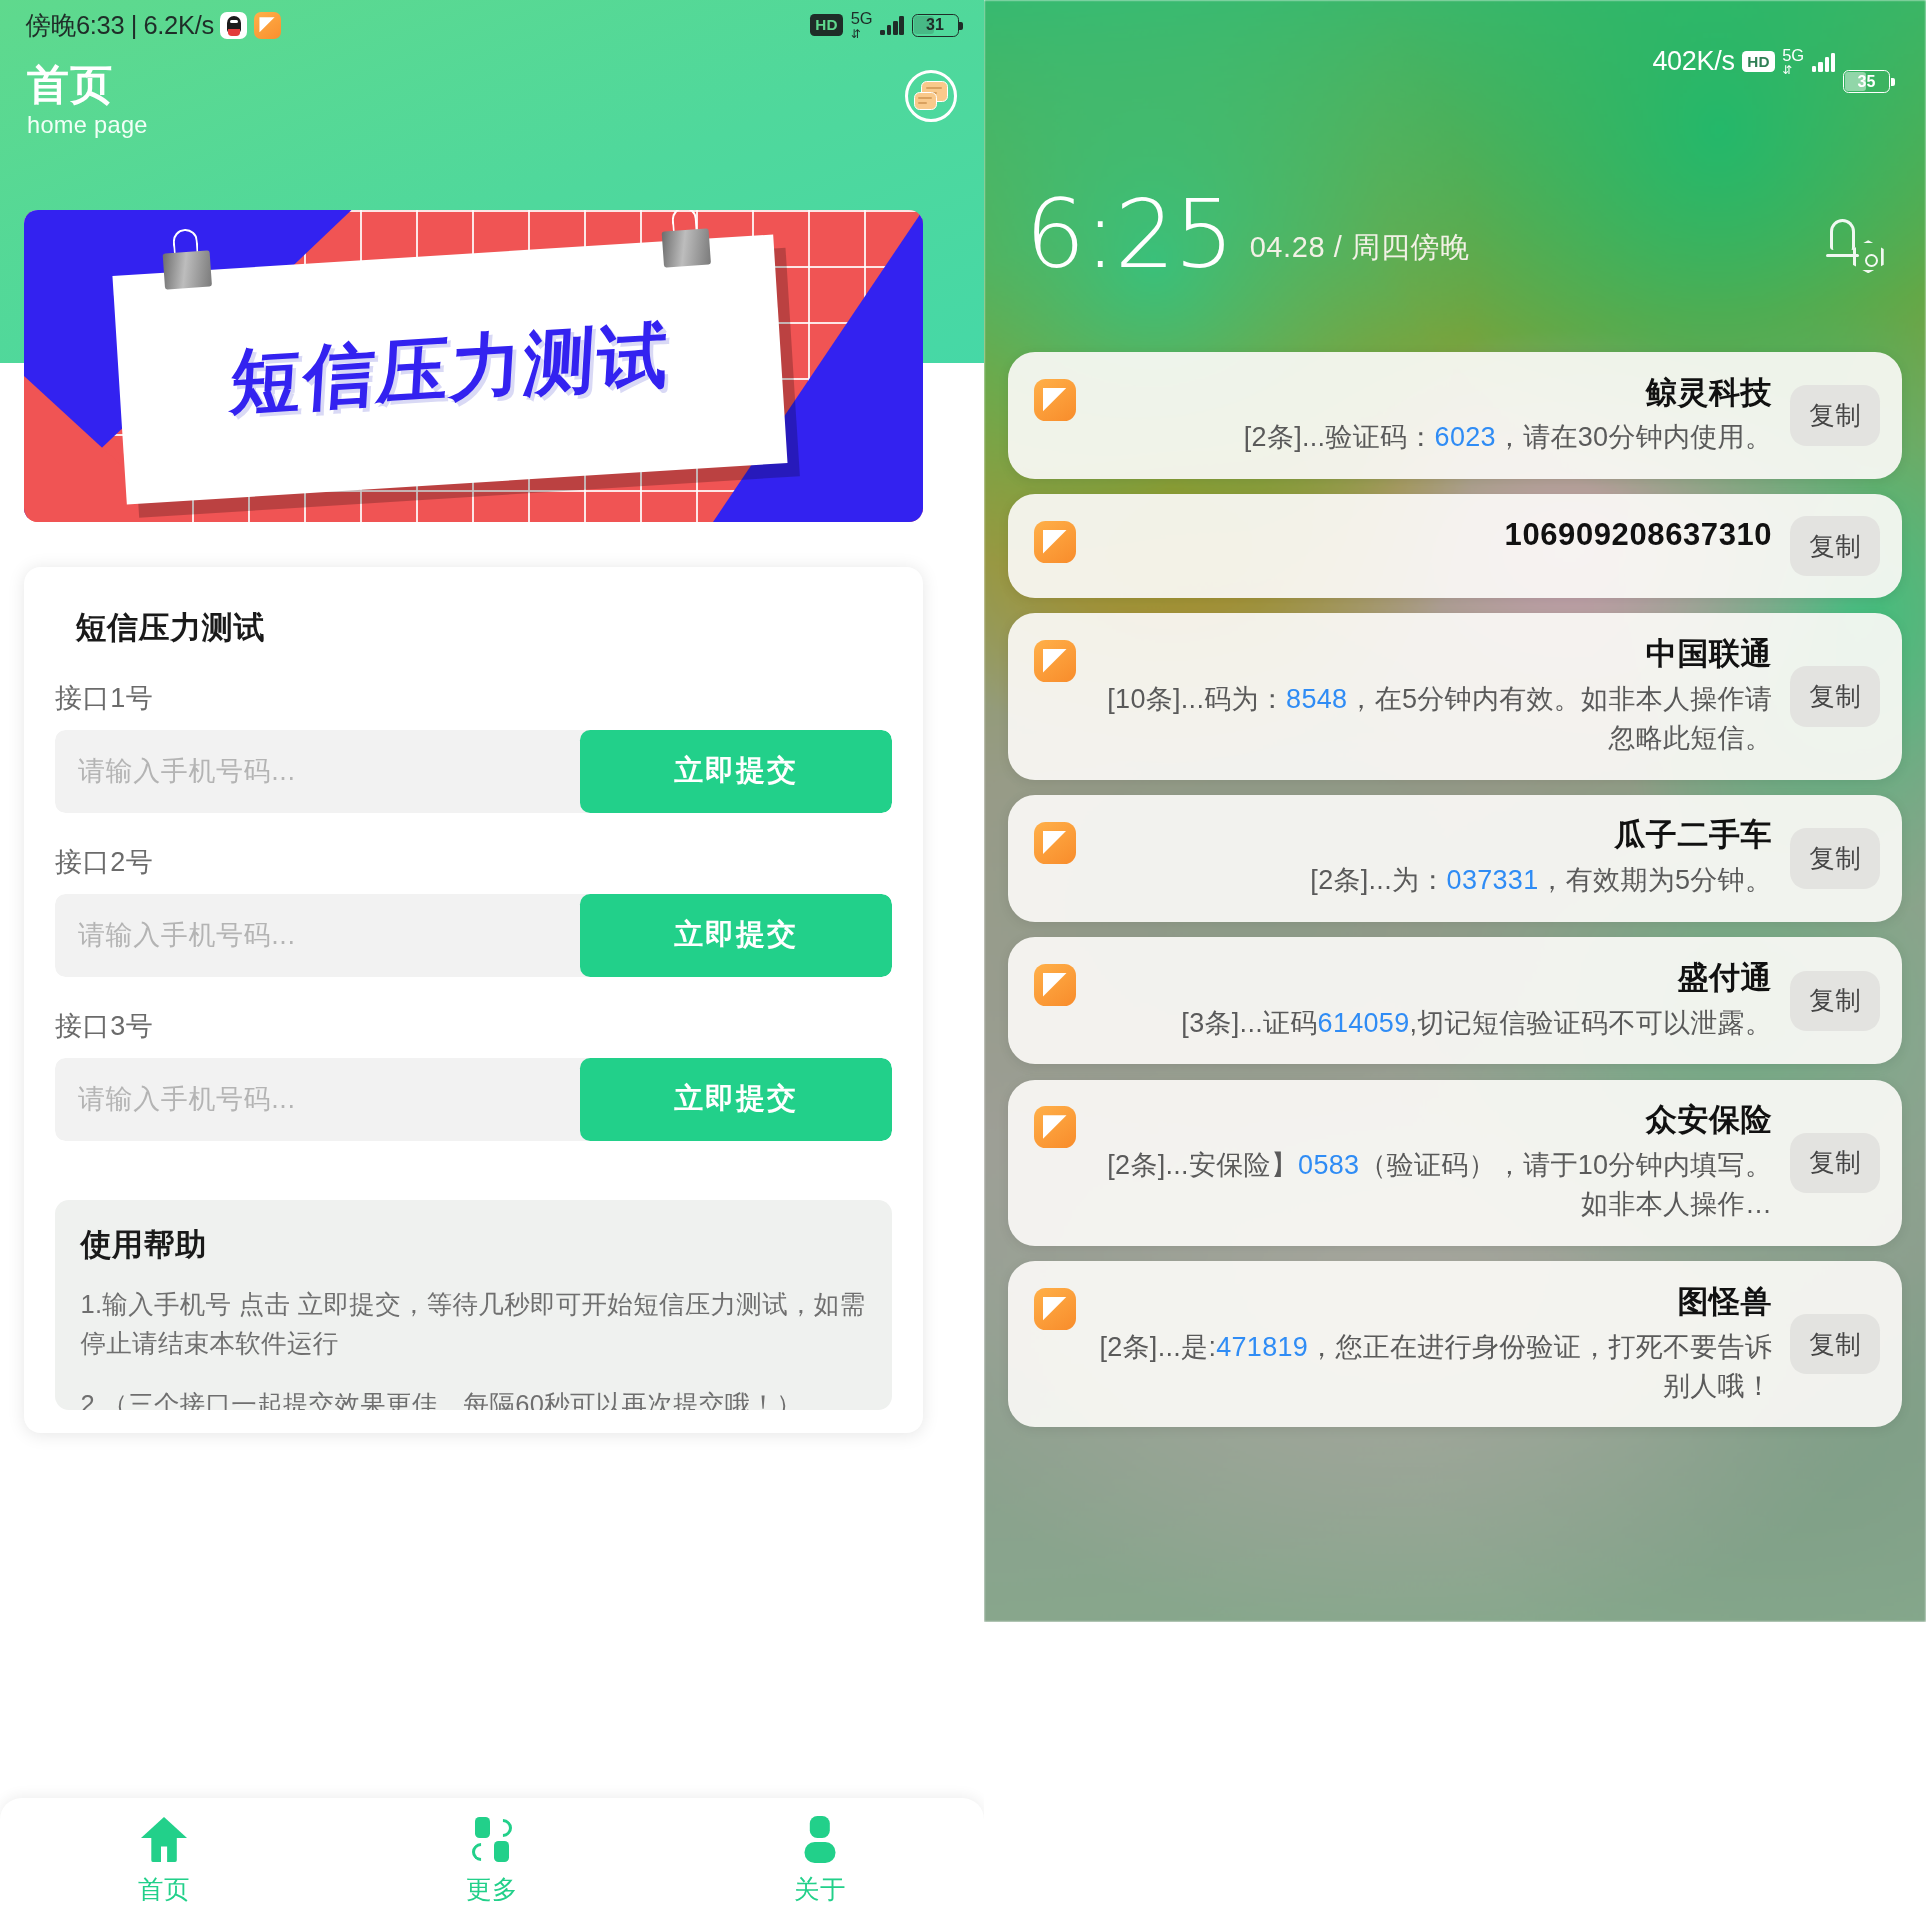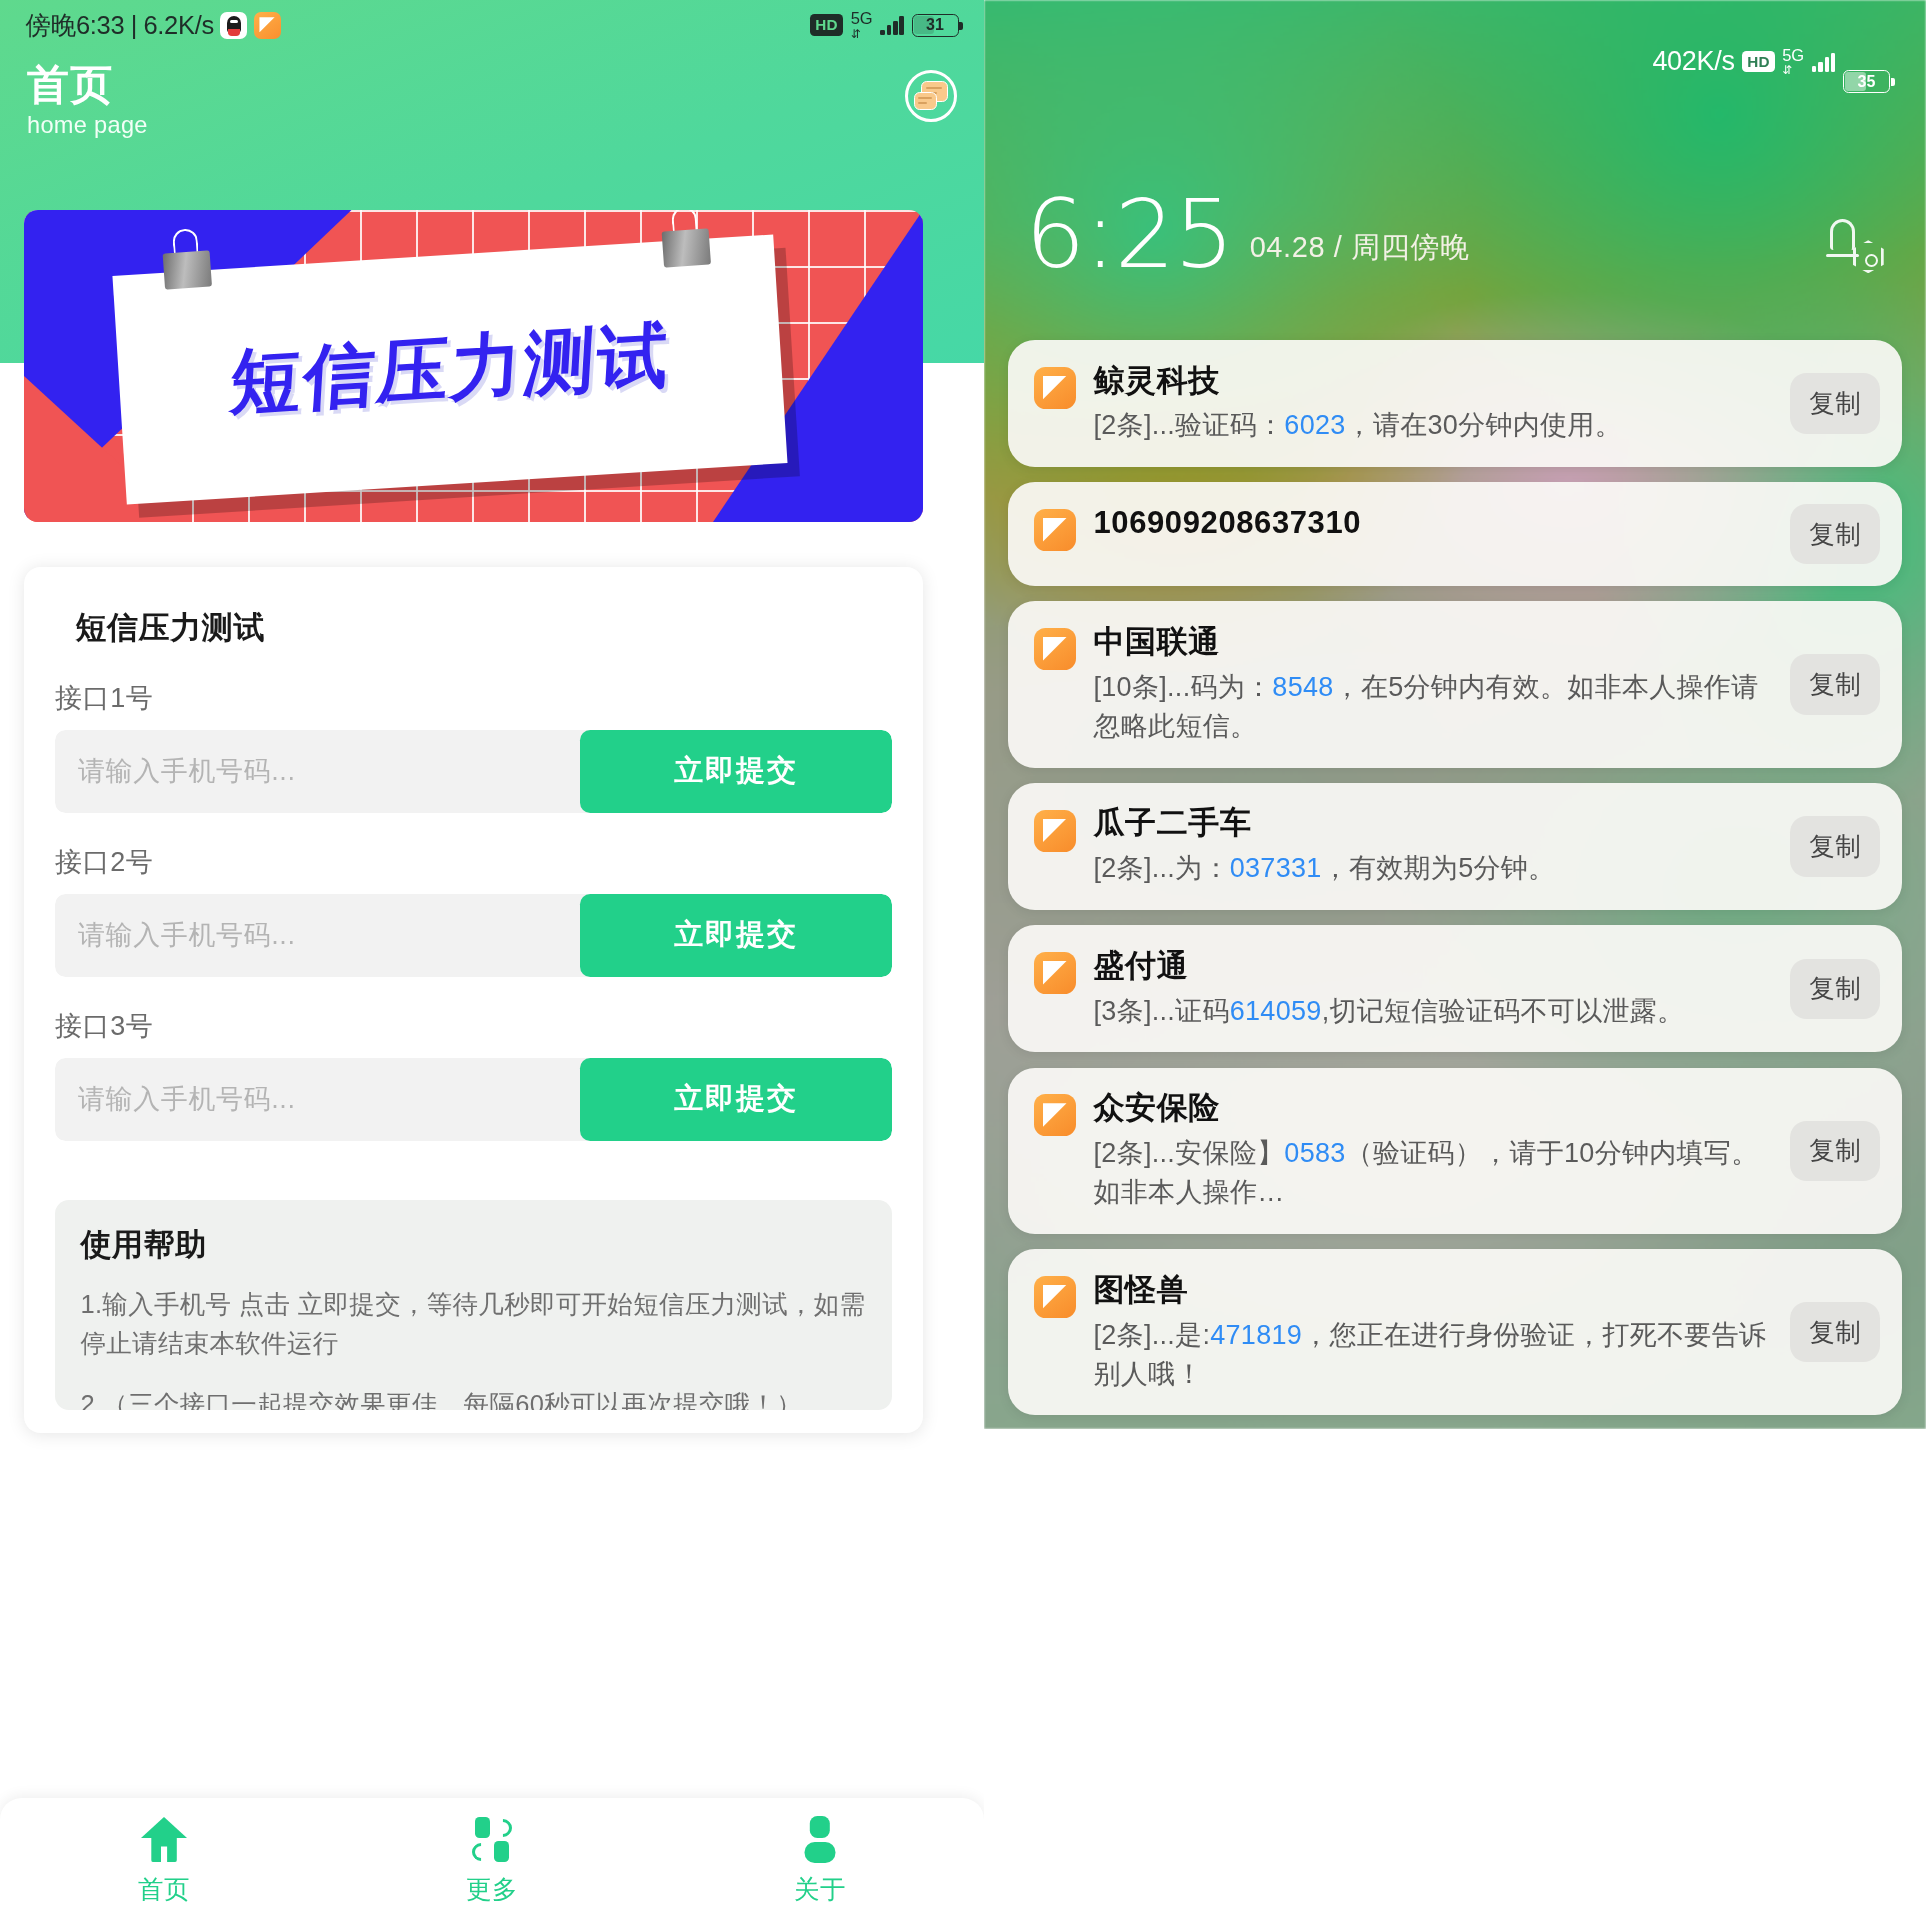--- a/index.html
+++ b/index.html
@@ -157,21 +157,21 @@
     border-left-color:transparent;border-bottom-color:transparent;border-radius:50%;transform:rotate(45deg);}
   .ico-more .a2{position:absolute;left:3.8px;bottom:2.5px;width:18px;height:18px;border:3.8px solid #22d08a;
     border-right-color:transparent;border-top-color:transparent;border-radius:50%;transform:rotate(45deg);}
   .ico-about:before{content:"";position:absolute;left:50%;top:0;transform:translateX(-50%);
     width:20.4px;height:21.6px;background:#22d08a;border-radius:7.6px;}
   .ico-about:after{content:"";position:absolute;left:50%;top:25.5px;transform:translateX(-50%);
     width:31px;height:21.6px;background:#22d08a;border-radius:10.2px;}
 
   
   .phone-right{
-    width:942px;height:1429px;position:relative;overflow:hidden;flex:0 0 942px;
+    width:942px;height:1622px;position:relative;overflow:hidden;flex:0 0 942px;text-align:right;
   }
   .wall{position:absolute;inset:0;
     background:
       radial-gradient(ellipse 55% 35% at 18% 16%, #3ac07a 0%, rgba(58,192,122,0) 62%),
       radial-gradient(ellipse 60% 40% at 78% 8%, #24b86a 0%, rgba(36,184,106,0) 60%),
       radial-gradient(ellipse 48% 26% at 20% 30%, #b58b10 0%, rgba(181,139,16,0) 66%),
       radial-gradient(ellipse 55% 22% at 62% 34%, #c9a2b6 0%, rgba(201,162,182,0) 62%),
       radial-gradient(ellipse 45% 30% at 92% 38%, #3fc07e 0%, rgba(63,192,126,0) 62%),
       radial-gradient(ellipse 70% 30% at 30% 56%, #8f9d8a 0%, rgba(143,157,138,0) 66%),
       radial-gradient(ellipse 60% 28% at 80% 62%, #6fae84 0%, rgba(111,174,132,0) 64%),
@@ -205,21 +205,21 @@
   .clock-spacer{flex:1;}
   .notif-setting-ico{width:59px;height:59px;position:relative;margin-bottom:3.8px;opacity:.92;}
   .notif-setting-ico .bell{position:absolute;left:3.8px;top:3.8px;width:25.5px;height:31px;
     border:3.2px solid #ffffff;border-radius:14px 14px 3.8px 3.8px;border-bottom:none;}
   .notif-setting-ico .bell:after{content:"";position:absolute;left:-6.4px;bottom:-6.4px;width:33px;height:3.2px;background:#ffffff;border-radius:1.9px;}
   .notif-setting-ico .hex{position:absolute;right:1.3px;bottom:1.3px;width:31px;height:33px;
     border:3.2px solid #ffffff;
     clip-path:polygon(50% 0,100% 26%,100% 74%,50% 100%,0 74%,0 26%);}
   .notif-setting-ico .hex:after{content:"";position:absolute;left:9.5px;top:10.8px;width:9px;height:9px;border:2.5px solid #ffffff;border-radius:50%;}
 
-  .notif-list{position:absolute;left:24px;top:340px;width:894px;}
+  .notif-list{position:absolute;left:24px;top:352px;width:894px;}
   .notif{
     background:rgba(250,249,245,0.93);
     border-radius:27px;
     margin-bottom:15.3px;
     padding:21.6px 21.6px 21.6px 25.5px;
     display:flex;align-items:flex-start;gap:18px;
     box-shadow:0 2.5px 11.5px rgba(0,0,0,.08);
   }
   .n-ico{
     flex:0 0 42px;width:42px;height:42px;border-radius:11.5px;margin-top:5.1px;

